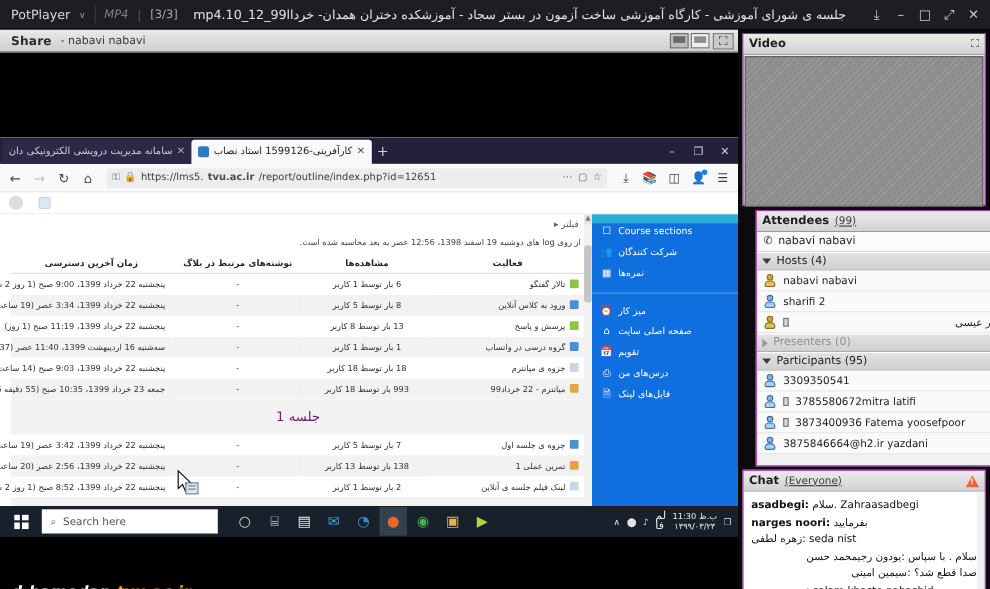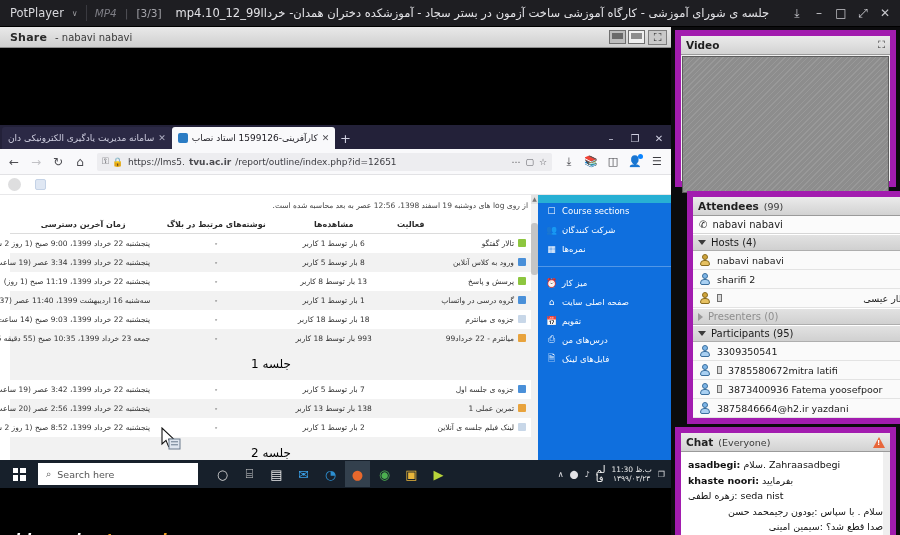--- a/index.html
+++ b/index.html
@@ -114,53 +114,53 @@
 
   #moodle-main{ flex:1; background:#fff; position:relative; overflow:hidden;
                 padding:0 6px 0 10px;}
   .mm-filter{ text-align:right; font-size:8px; color:#555; padding:4px 6px 2px 0;
               direction:rtl;}
   .mm-note{ text-align:right; font-size:7.5px; color:#444; padding:6px 4px 6px 0;
             direction:rtl; }
   table.rep{ width:100%; border-collapse:collapse; direction:rtl; table-layout:fixed;}
   table.rep th{ font-size:8px; color:#2b2b2b; font-weight:bold; padding:4px 6px;
                 text-align:center; border-bottom:1px solid #dcdcdc;}
-  table.rep th.c-act{ text-align:left; width:27%;}
+  table.rep th.c-act{ text-align:center; width:27%;}
   table.rep th.c-view{ width:22%;}
   table.rep th.c-blog{ width:23%;}
   table.rep th.c-time{ width:28%; }
   table.rep td{ font-size:7.5px; color:#333; padding:5px 6px; height:19px;
                 vertical-align:middle;}
   table.rep tr.alt td{ background:#f2f2f2;}
   td.c-act{ text-align:right; color:#1f6cb0; white-space:nowrap; overflow:hidden;}
   td.c-act .aico{ display:inline-block; width:8px; height:8px; margin-left:4px;
                   vertical-align:-1px; border-radius:1px;}
   td.c-view{ text-align:center; color:#333;}
   td.c-blog{ text-align:center; color:#666;}
   td.c-time{ text-align:left; color:#333; white-space:nowrap; direction:rtl;}
-  tr.sec td{ text-align:center; font-size:12px; color:#000000; padding:9px 0;
+  tr.sec td{ text-align:center; font-size:12px; color:#701a75; padding:9px 0;
              background:#f2f2f2; direction:rtl;}
   
   #mm-scroll{ position:absolute; right:0; top:0; width:7px; height:100%; background:#f1f1f1;}
   #mm-thumb{ position:absolute; right:0; top:28px; width:7px; height:52px; background:#c5c5c5;
              border-radius:3px;}
   .scroll-arrow{ position:absolute; left:0; width:7px; height:9px; background:#e3e3e3;
                  font-size:6px; text-align:center; color:#777;}
 
   #cursor{ position:absolute; left:160px; top:232px; width:22px; height:24px; z-index:40;}
 
   
   #right-col{ position:absolute; left:671px; top:27px; width:229px; height:508px;
               background:#0b0b0d;}
-  .panel{ background:#f1f1f1; border:6px solid #a21caf; }
+  .panel{ background:#f1f1f1; border:1px solid #a21caf; }
   .panel-hdr{ height:19px; background:linear-gradient(#ebebeb,#d2d2d2);
               border-bottom:1px solid #9a9a9a; display:flex; align-items:center;
               padding:0 5px; color:#1f1f1f; }
   .panel-hdr .ttl{ font-weight:bold; font-size:10.5px;}
-  .panel-hdr .cnt{ font-size:9.5px; margin-left:5px; color:#3a3a3a;}
+  .panel-hdr .cnt{ font-size:9.5px; margin-left:5px; color:#3a3a3a;text-decoration:underline;}
   .panel-hdr .sp{ flex:1;}
   .hdr-ico{ font-size:10px; color:#2b2b2b;}
   .warn-ico{ width:0; height:0; border-left:6px solid transparent; border-right:6px solid transparent;
              border-bottom:11px solid #e8663a; position:relative;}
   .warn-ico:after{ content:"!"; position:absolute; left:-2px; top:2px; font-size:7px;
                    color:#fff; font-weight:bold;}
 
   #video-panel{ position:absolute; left:4px; top:3px; width:221px; height:157px;}
   #video-body{ height:137px;
      background:
@@ -255,21 +255,21 @@
     <span class="share-hdr-spacer"></span>
     <span class="sh-ico"></span>
     <span class="sh-ico active"></span>
     <span class="sh-expand">⛶</span>
   </div>
 
   <div id="ff-window">
     <div id="ff-tabstrip">
       <div class="ff-tab inactive">
         <span class="ff-x">✕</span>
-        <span>سامانه مدیریت یادگیری الکترونیکی دان</span>
+        <span>سامانه مدیریت درویشی الکترونیکی دان</span>
       </div>
       <div class="ff-tab active">
         <span class="ff-x">✕</span>
         <span>کارآفرینی-1599126 استاد نصاب</span>
         <span class="ff-favicon"></span>
       </div>
       <div class="ff-newtab">+</div>
       <div class="ff-winctrl">
         <span class="ff-wc">–</span>
         <span class="ff-wc">❐</span>
@@ -349,20 +349,24 @@
           </div>
         </div>
 
         <div class="ms-access">
           <span>Accessibility settings</span>
           <span class="circ">⚙</span>
         </div>
       </div>
 
       <div id="moodle-main">
+        <div class="mm-filter">
+          <span>فیلتر</span>
+          <span>▸</span>
+        </div>
         <div class="mm-note">از روی log های دوشنبه 19 اسفند 1398، 12:56 عصر به بعد محاسبه شده است.</div>
 
         <table class="rep">
           <thead>
             <tr>
               <th class="c-act">فعالیت</th>
               <th class="c-view">مشاهده‌ها</th>
               <th class="c-blog">نوشته‌های مرتبط در بلاگ</th>
               <th class="c-time">زمان آخرین دسترسی</th>
             </tr>
@@ -613,21 +617,21 @@
 
   <div id="chat-panel" class="panel">
     <div class="panel-hdr">
       <span class="ttl">Chat</span>
       <span class="cnt">(Everyone)</span>
       <span class="sp"></span>
       <span class="warn-ico"></span>
     </div>
     <div id="chat-body">
         <div class="chat-msg"><span class="who">asadbegi:</span><span> سلام. Zahraasadbegi</span></div>
-        <div class="chat-msg"><span class="who">khaste noori:</span><span> بفرمایید</span></div>
+        <div class="chat-msg"><span class="who">narges noori:</span><span> بفرمایید</span></div>
         <div class="chat-msg">زهره  لطفی: seda nist</div>
         <div class="chat-msg rtl">سلام . با سپاس :یودون رجیمحمد حسن</div>
         <div class="chat-msg rtl">صدا قطع شد؟ :سیمین  امینی</div>
         <div class="chat-msg">بحریه صوری: salam khaste nabashid</div>
       </div>
     <div id="chat-scroll"></div>
   </div>
 </div>
 
 </body></html>

